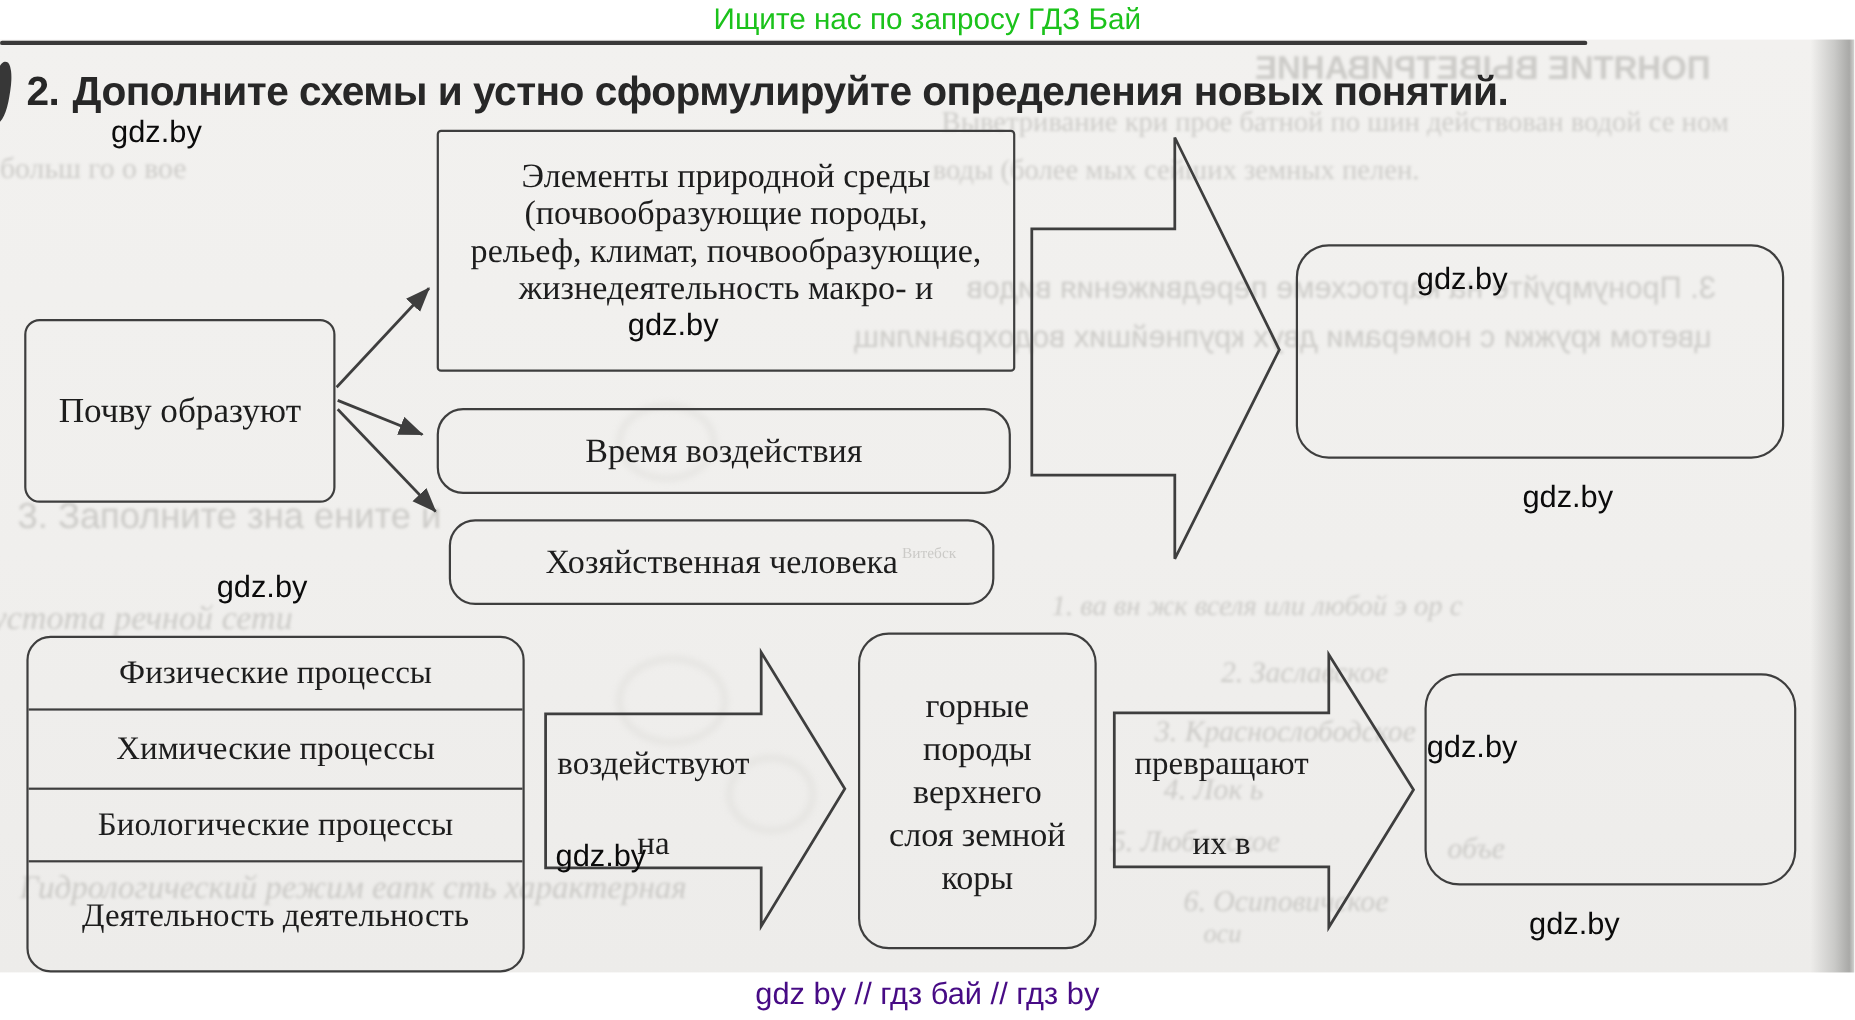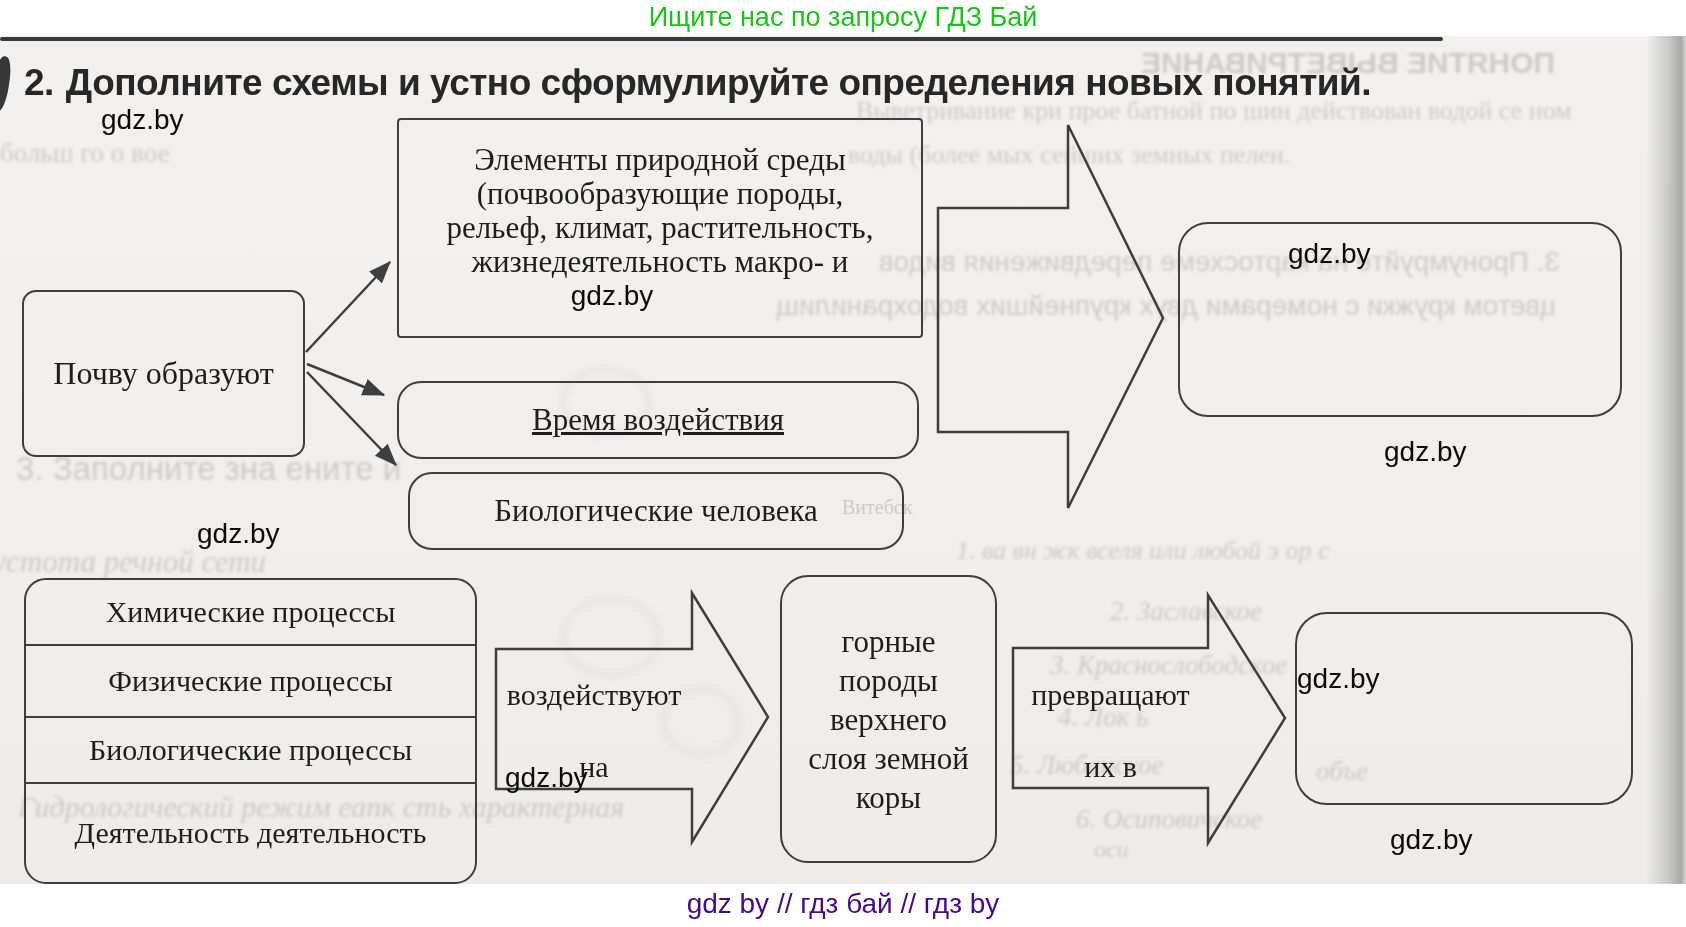--- a/index.html
+++ b/index.html
@@ -33,21 +33,21 @@
            letter-spacing:-.5px;color:#272727;}
   .heading .num{margin-right:12px;}
   
   .bx{position:absolute;border:2.5px solid #3e3e3e;background:transparent;border-radius:24px;
       display:flex;align-items:center;justify-content:center;text-align:center;
       color:#1d1d1d;line-height:1.12;}
   .col{flex-direction:column;}
   .b-source{left:22px;top:254px;width:279px;height:163px;border-radius:14px;font-size:32px;}
   .b-elements{left:397px;top:82px;width:522px;height:216px;border-radius:4px;font-size:31px;line-height:34px;}
   .b-elements .l5{display:flex;gap:10px;align-items:baseline;transform:translateX(-48px);}
-  .b-time{left:397px;top:345px;width:518px;height:74px;font-size:31px;text-decoration:underline;}
+  .b-time{left:397px;top:335px;width:518px;height:74px;font-size:31px;}
   .b-human{left:408px;top:436px;width:492px;height:74px;font-size:31px;}
   .b-ans1{left:1178px;top:186px;width:440px;height:191px;border-radius:30px;}
   .b-rock{left:780px;top:539px;width:213px;height:284px;border-radius:28px;font-size:31px;line-height:39px;}
   .b-ans2{left:1295px;top:576px;width:334px;height:189px;border-radius:32px;}
   
   .b-table{left:24px;top:542px;width:449px;height:302px;border-radius:22px;position:absolute;
            border:2.5px solid #3e3e3e;display:grid;grid-template-rows:64px 72px 66px auto;
            color:#1d1d1d;font-size:30px;}
   .b-table .row{display:flex;align-items:center;justify-content:center;}
   .b-table .row + .row{border-top:2.5px solid #3e3e3e;}
@@ -83,65 +83,65 @@
     <div class="bleed hand" style="left:-24px;top:508px;font-size:31px;">Густота речной сети</div>
     <div class="bleed hand" style="left:956px;top:500px;font-size:26px;">1.  ва вн жк  вселя или любой э ор с</div>
     <div class="bleed hand" style="left:1110px;top:560px;font-size:27px;">2. Заславское</div>
     <div class="bleed hand" style="left:1050px;top:614px;font-size:27px;">3. Краснослободское</div>
     <div class="bleed hand" style="left:1058px;top:666px;font-size:27px;">4. Лок  ь</div>
     <div class="bleed hand" style="left:1010px;top:714px;font-size:27px;">5. Любанское</div>
     <div class="bleed hand" style="left:1316px;top:720px;font-size:27px;">объе</div>
     <div class="bleed hand" style="left:1076px;top:768px;font-size:27px;">6. Осиповичское</div>
     <div class="bleed hand" style="left:1094px;top:800px;font-size:24px;">оси</div>
     <div class="bleed hand" style="left:18px;top:754px;font-size:30px;">Гидрологический режим  еапк  сть характерная</div>
-    <div class="bleed" style="left:842px;top:460px;font-size:20px;filter:blur(.5px);">Витебск</div>
+    <div class="bleed" style="left:820px;top:460px;font-size:14px;filter:blur(.5px);">Витебск</div>
     <div class="smudge" style="left:560px;top:560px;width:90px;height:70px;"></div>
     <div class="smudge" style="left:660px;top:650px;width:70px;height:60px;"></div>
     <div class="smudge" style="left:560px;top:330px;width:80px;height:60px;"></div>
 
     <div class="scan-topline"></div>
     <div class="scan-leftblob"></div>
     <div class="scan-rightband"></div>
 
     <div class="heading">
       <span class="num">2.</span><span>Дополните схемы и устно сформулируйте определения новых понятий.</span>
     </div>
 
     <div class="bx b-source">
       <span>Почву образуют</span>
     </div>
 
     <div class="bx col b-elements">
       <span>Элементы природной среды</span>
       <span>(почвообразующие породы,</span>
-      <span>рельеф, климат, растительность,</span>
+      <span>рельеф, климат, почвообразующие,</span>
       <span>жизнедеятельность макро- и</span>
       <span class="l5">
         <span class="wm-inline">gdz.by</span>
       </span>
     </div>
 
     <div class="bx b-time">
       <span>Время воздействия</span>
     </div>
 
     <div class="bx b-human">
-      <span>Биологические человека</span>
+      <span>Хозяйственная человека</span>
     </div>
 
     <div class="bx b-ans1">
       <span></span>
     </div>
 
     <div class="b-table">
       <div class="row">
+          <span>Физические процессы</span>
+        </div>
+      <div class="row">
           <span>Химические процессы</span>
-        </div>
-      <div class="row">
-          <span>Физические процессы</span>
         </div>
       <div class="row">
           <span>Биологические процессы</span>
         </div>
       <div class="row">
           <span>Деятельность деятельность</span>
         </div>
     </div>
 
     <div class="alabel al1">

